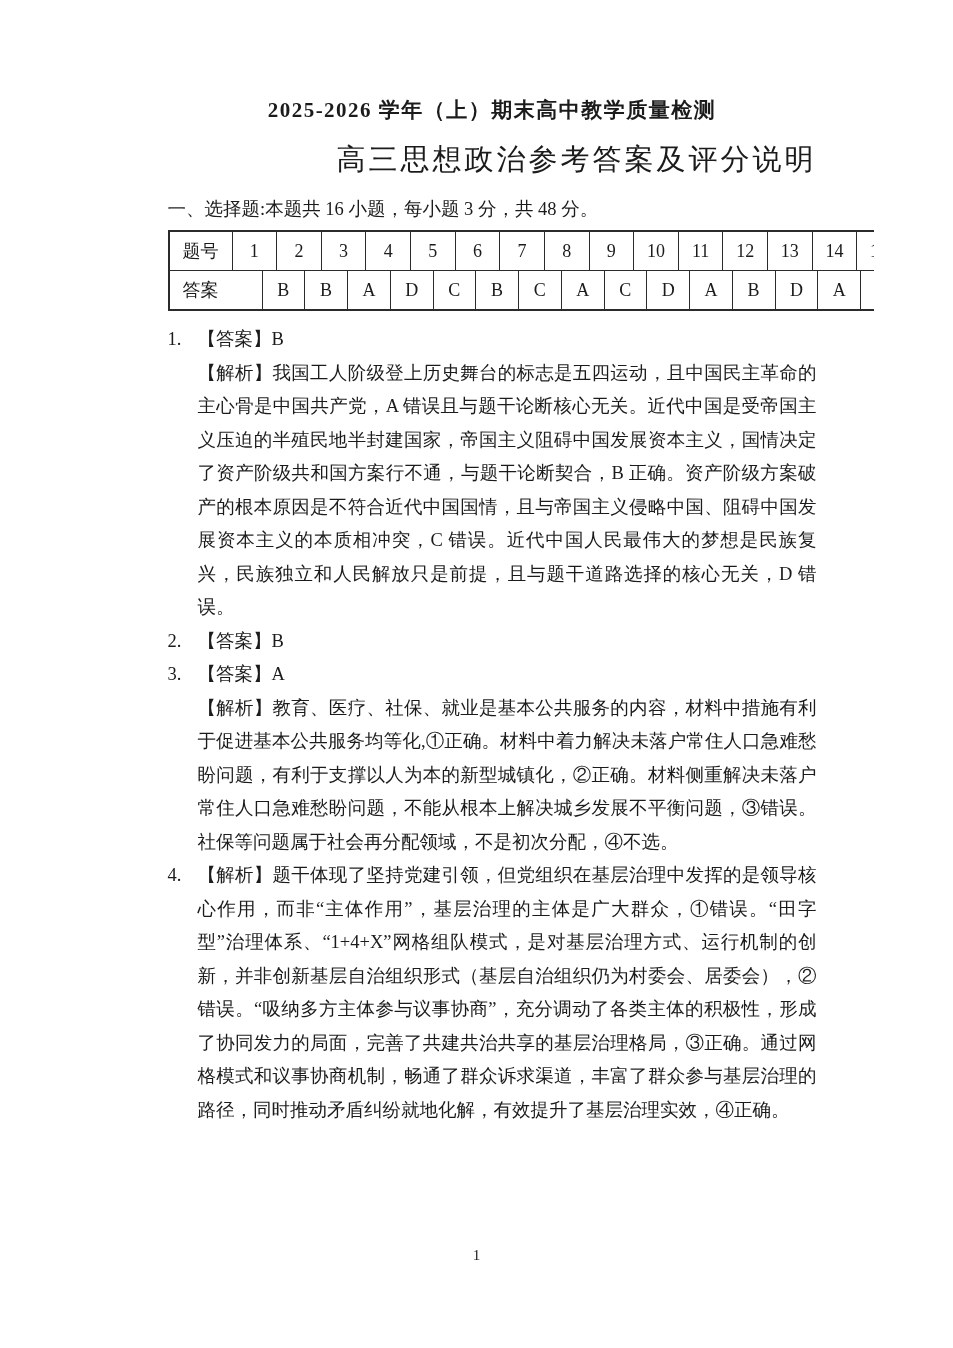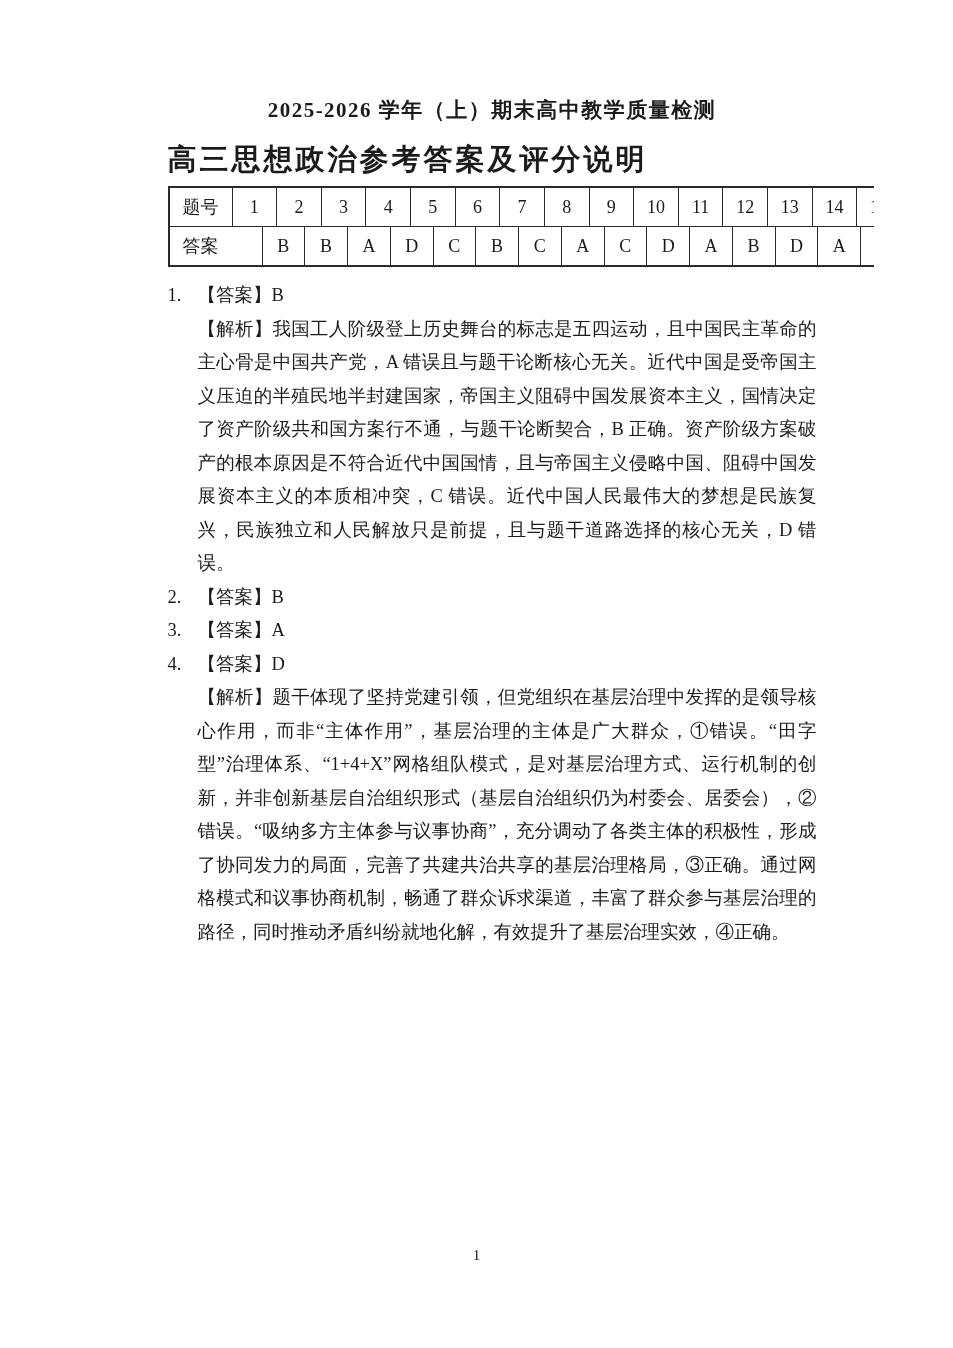--- a/index.html
+++ b/index.html
@@ -16,23 +16,23 @@
     overflow: hidden;
   }
   .title1 {
     text-align: center;
     font-size: 21px;
     font-weight: 700;
     letter-spacing: 1.5px;
     line-height: 26px;
   }
   .title2 {
-    text-align: left;
+    text-align: right;
     font-size: 29px;
-    font-weight: 700;
+    font-weight: 400;
     letter-spacing: 3px;
     margin-top: 17px;
     line-height: 38px;
   }
   .section-heading {
     margin-top: 18px;
     font-size: 18.5px;
     line-height: 26px;
   }
   
@@ -79,20 +79,21 @@
   }
 </style>
 </head>
 <body>
 
 <div class="page">
 
   <div class="title1">2025-2026 学年（上）期末高中教学质量检测</div>
   <div class="title2">高三思想政治参考答案及评分说明</div>
 
+  <div class="section-heading">一、选择题:本题共 16 小题，每小题 3 分，共 48 分。</div>
 
   <div class="atable">
     <div class="arow">
       <div class="acell head">题号</div>
       <div class="acells">
 
       <div class="acell">1</div>
           <div class="acell">2</div>
           <div class="acell">3</div>
           <div class="acell">4</div>
@@ -146,26 +147,26 @@
       <li class="item">
       <div class="item-num">2.</div>
       <div class="item-body">
         <div class="ans-line"><span class="lbl">【答案】</span><span class="ans-letter">B</span></div>
       </div>
     </li>
       <li class="item">
       <div class="item-num">3.</div>
       <div class="item-body">
         <div class="ans-line"><span class="lbl">【答案】</span><span class="ans-letter">A</span></div>
+        <div class="analysis"><span class="lbl">【解析】</span><span class="analysis-text">教育、医疗、社保、就业是基本公共服务的内容，材料中措施有利于促进基本公共服务均等化,①正确。材料中着力解决未落户常住人口急难愁盼问题，有利于支撑以人为本的新型城镇化，②正确。材料侧重解决未落户常住人口急难愁盼问题，不能从根本上解决城乡发展不平衡问题，③错误。社保等问题属于社会再分配领域，不是初次分配，④不选。</span></div>
       </div>
     </li>
       <li class="item">
       <div class="item-num">4.</div>
       <div class="item-body">
-        <div class="ans-line"><span class="lbl">【答案】</span><span class="ans-letter">D</span></div>
         <div class="analysis"><span class="lbl">【解析】</span><span class="analysis-text">题干体现了坚持党建引领，但党组织在基层治理中发挥的是领导核心作用，而非“主体作用”，基层治理的主体是广大群众，①错误。“田字型”治理体系、“1+4+X”网格组队模式，是对基层治理方式、运行机制的创新，并非创新基层自治组织形式（基层自治组织仍为村委会、居委会），②错误。“吸纳多方主体参与议事协商”，充分调动了各类主体的积极性，形成了协同发力的局面，完善了共建共治共享的基层治理格局，③正确。通过网格模式和议事协商机制，畅通了群众诉求渠道，丰富了群众参与基层治理的路径，同时推动矛盾纠纷就地化解，有效提升了基层治理实效，④正确。</span></div>
       </div>
     </li>
     </ol>
 
   <div class="pagenum">1</div>
 
 </div>
 
 </body></html>

